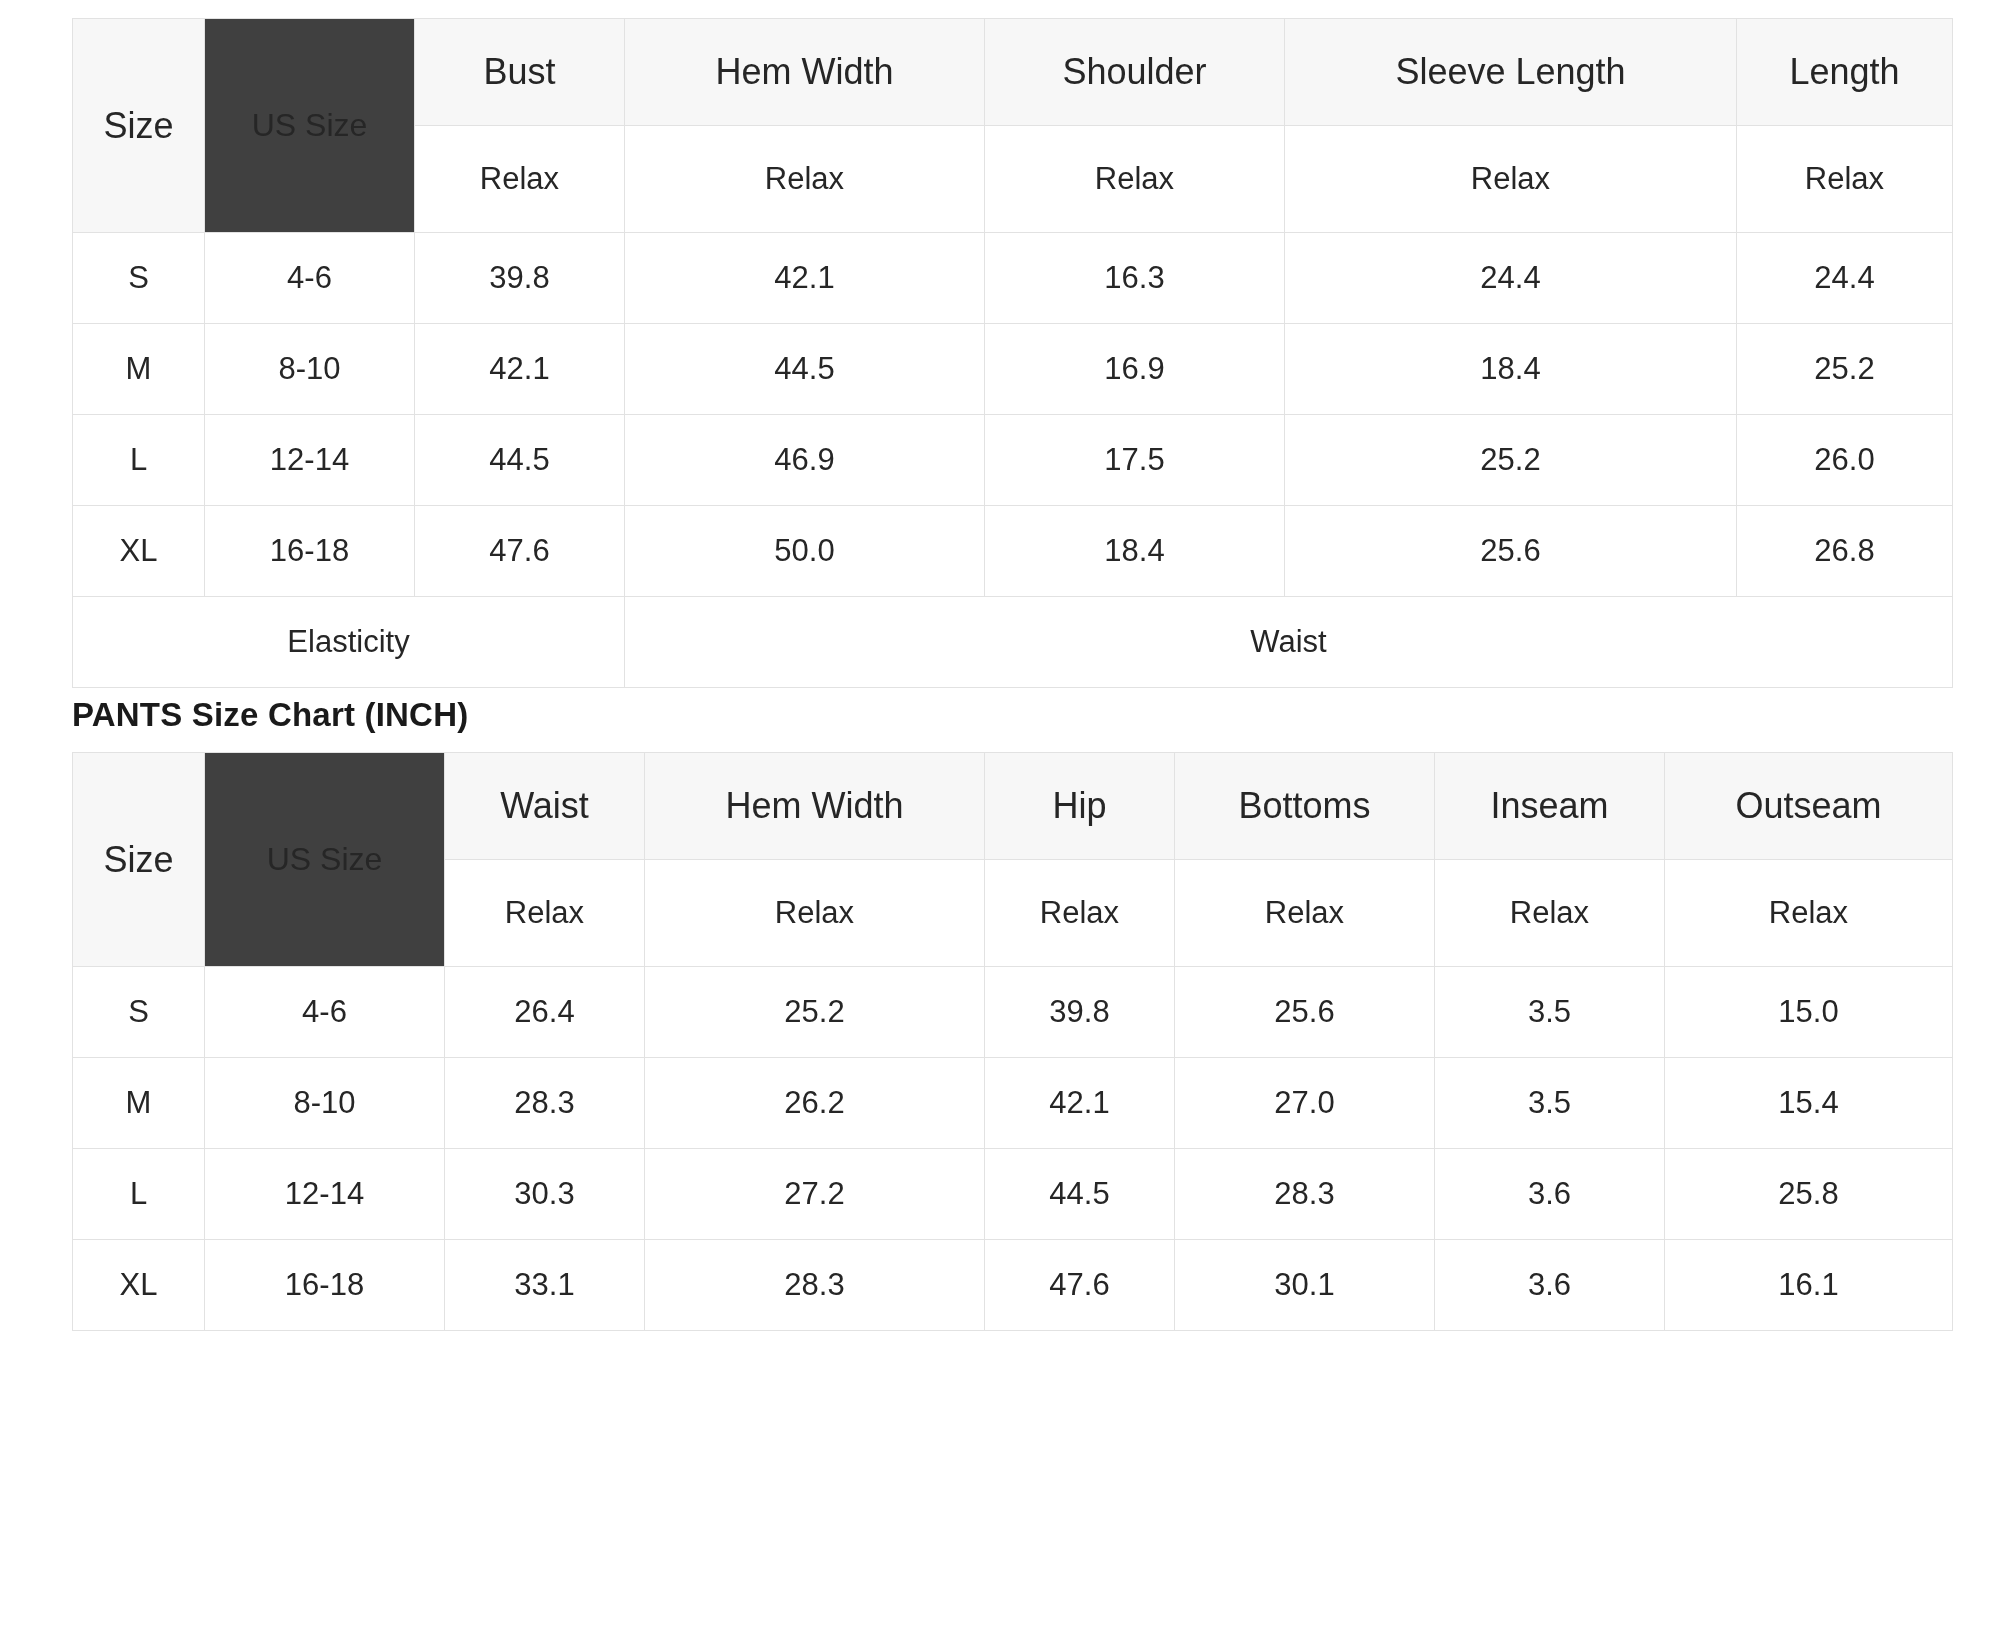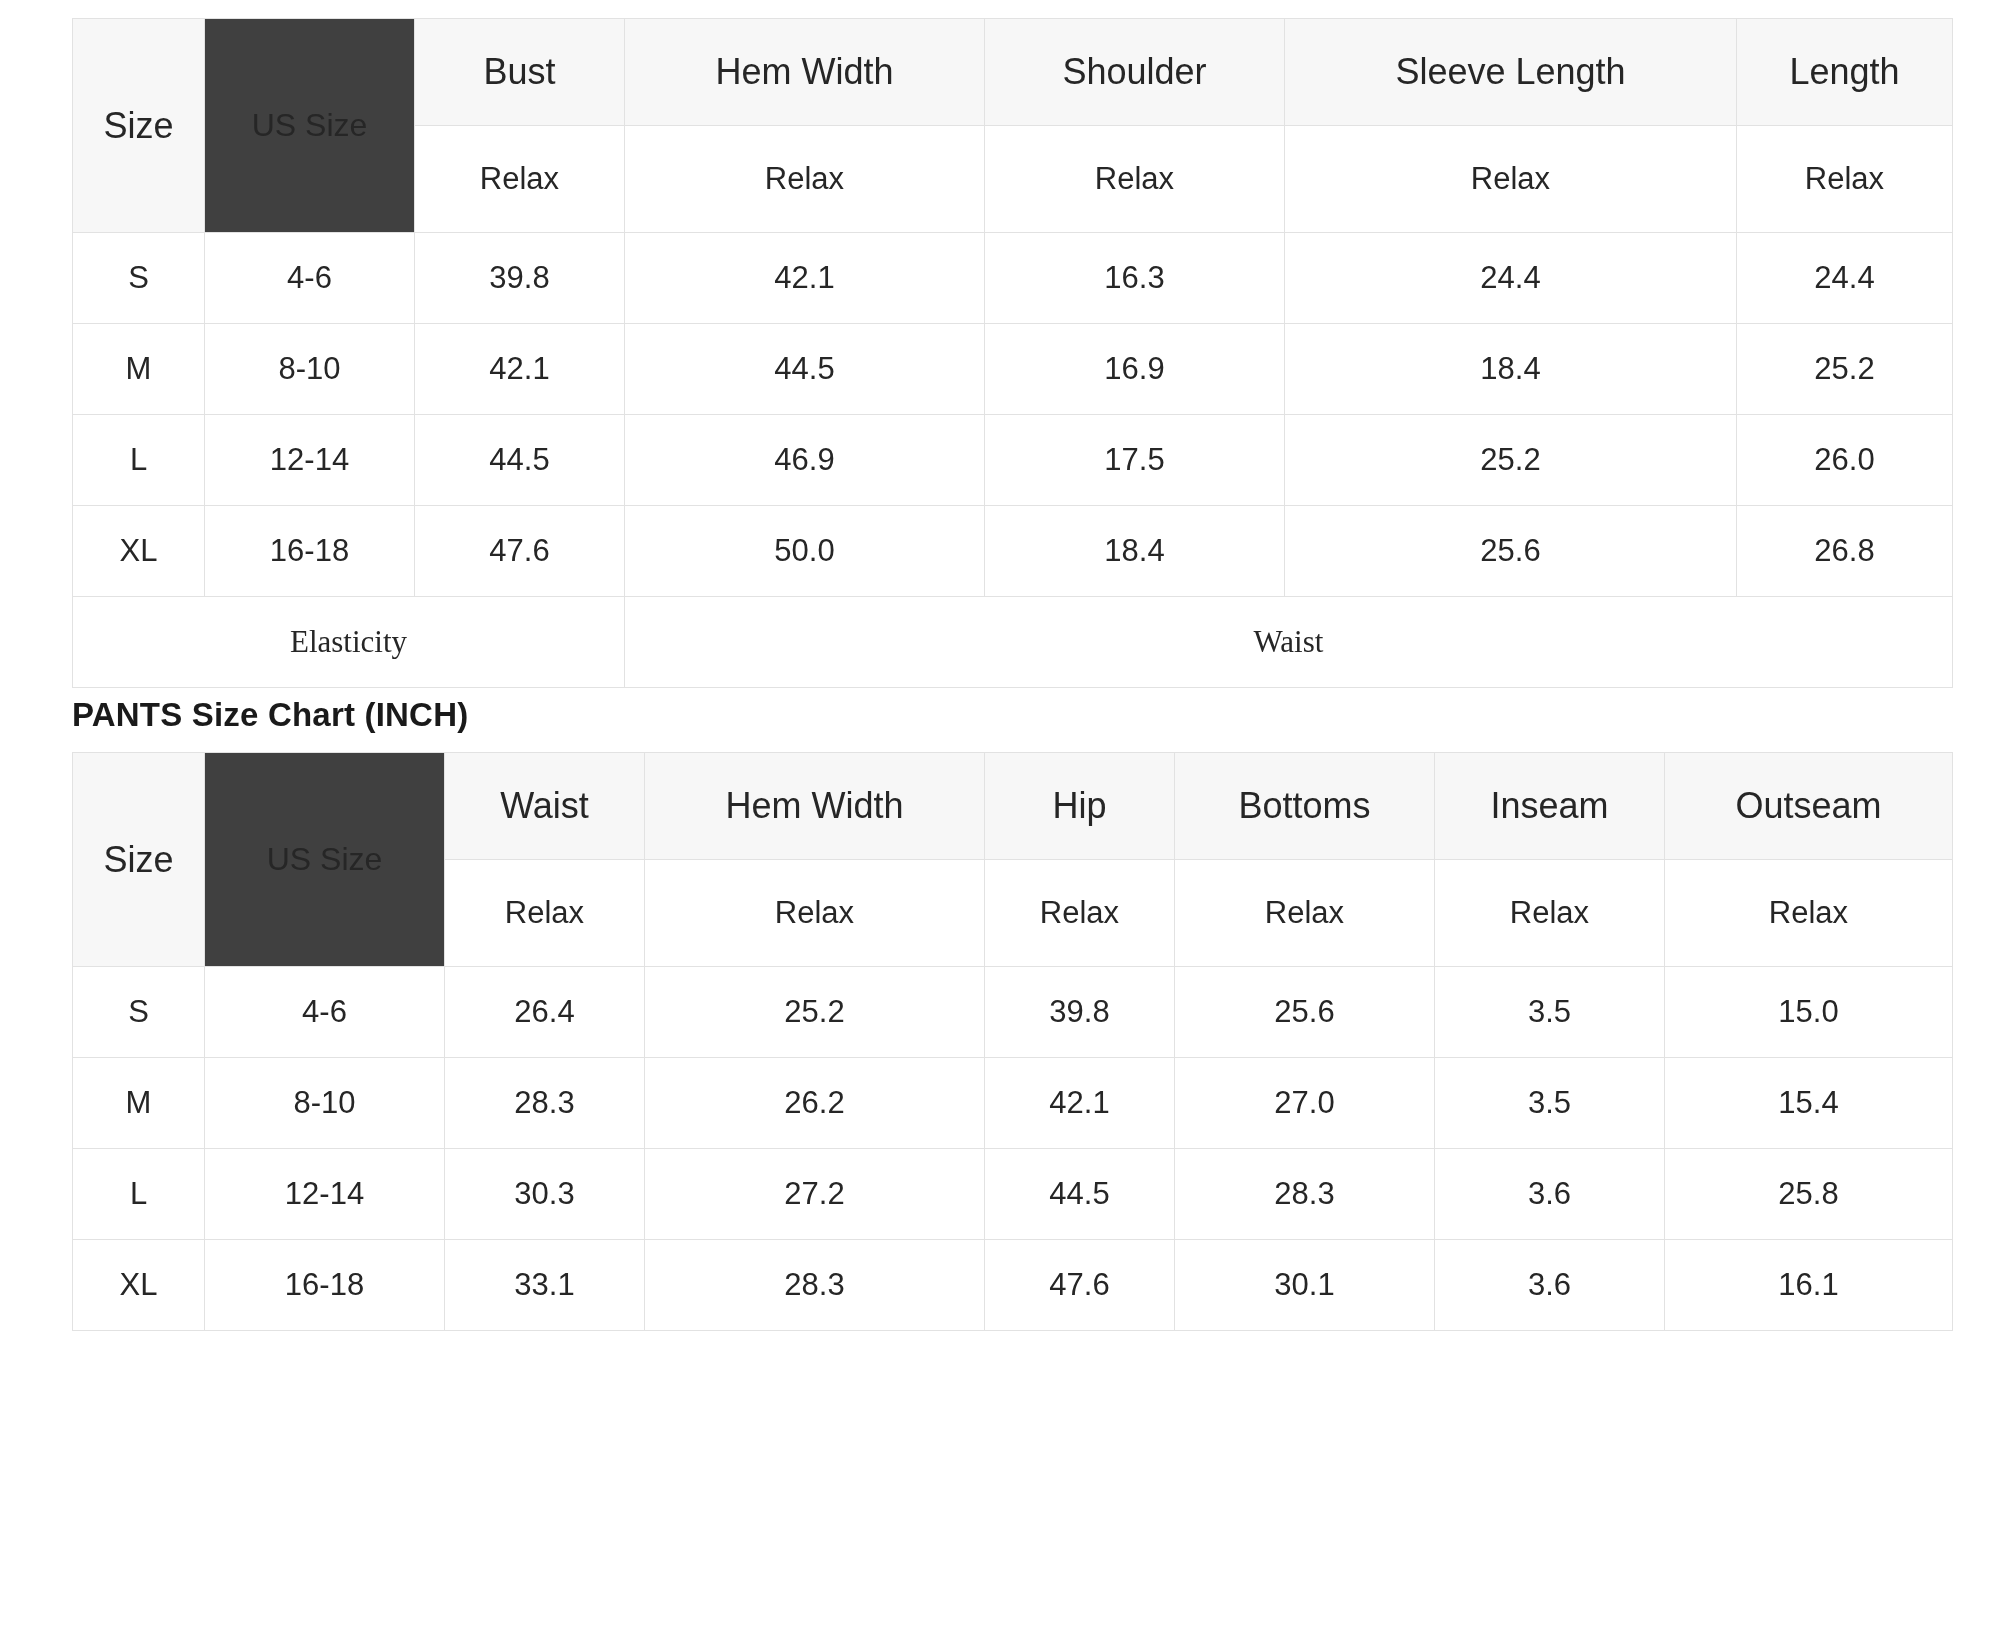--- a/index.html
+++ b/index.html
@@ -65,21 +65,20 @@
   }
   .data-cell {
     font-size: 31px;
     height: 88px;
     color: #262626;
   }
   .foot-cell {
     font-size: 31px;
     height: 88px;
     color: #262626;
-    font-family: Liberation Serif, serif;
   }
   
   .top-c0 { width: 132px; }
   .top-c1 { width: 210px; }
   .top-c2 { width: 210px; }
   .top-c3 { width: 360px; }
   .top-c4 { width: 300px; }
   .top-c5 { width: 452px; }
   .top-c6 { width: 216px; }
   

